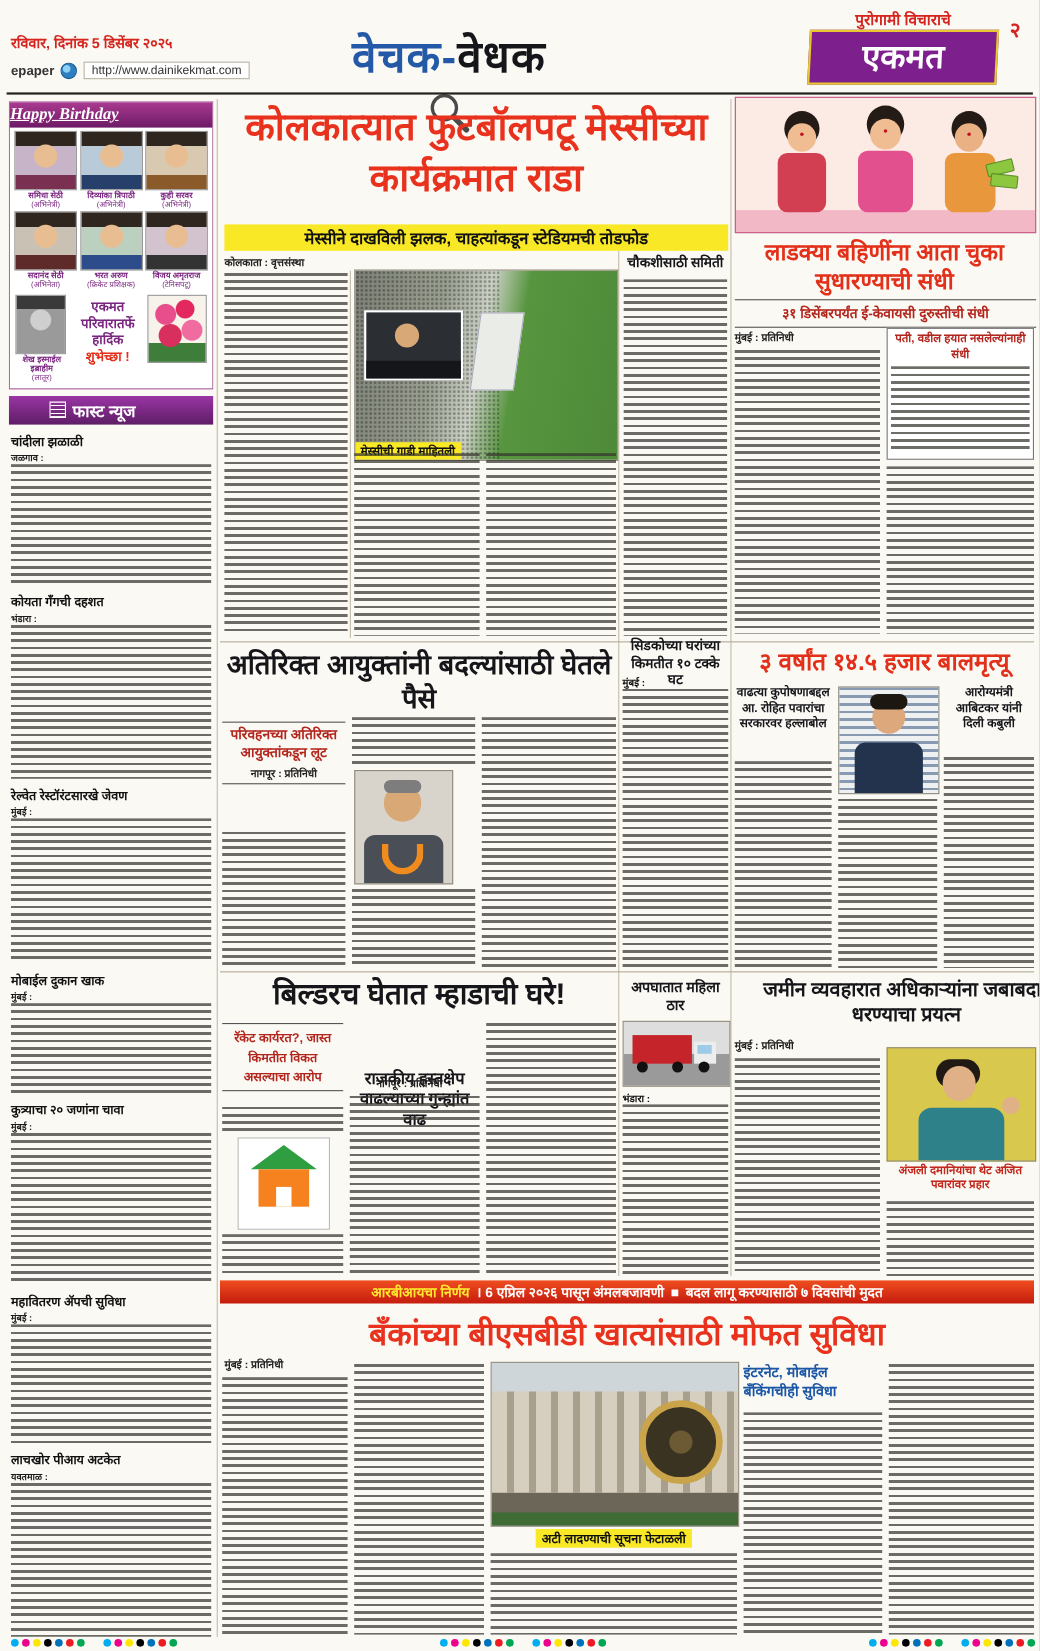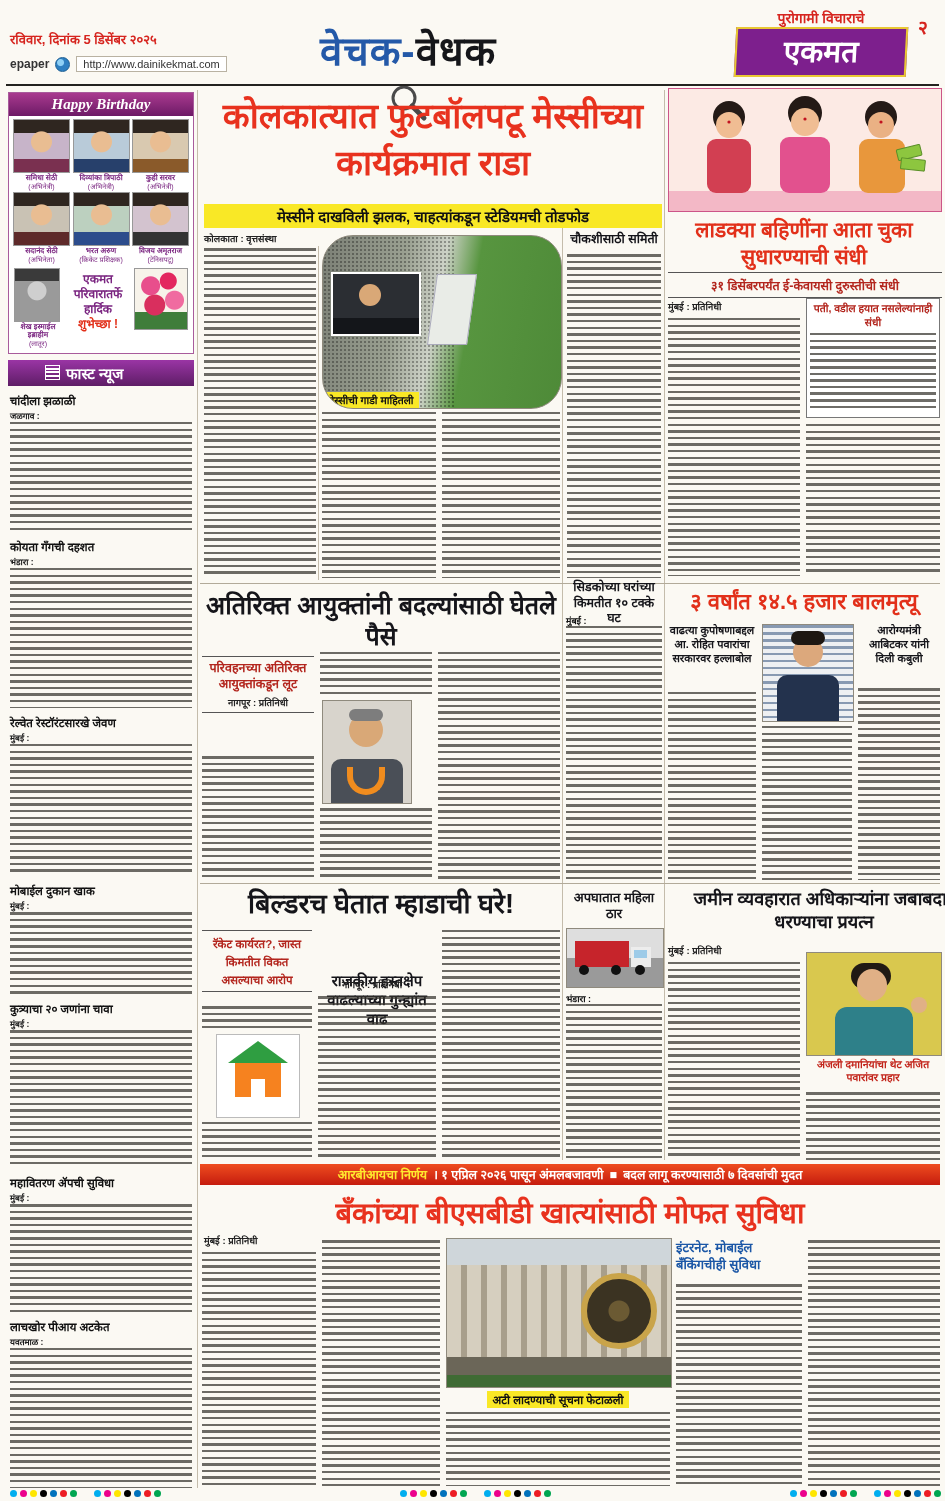--- a/index.html
+++ b/index.html
@@ -24,22 +24,22 @@
   .globe{display:inline-block;width:13px;height:13px;border-radius:50%;
          background:radial-gradient(circle at 35% 35%, #8fd0f5 0 3px, #2e7fc1 4px);border:1px solid #1b5e93;vertical-align:-2px;}
   .section-title{font-weight:bold;font-size:40px;letter-spacing:1px;}
   .st-1{color:#2459a8;} .st-2{color:#15161a;}
   .masthead-tag{font-size:14px;font-weight:bold;color:#d6251f;text-align:center;}
   .masthead{background:#7d1f8d;color:#fff;font-size:30px;font-weight:bold;text-align:center;
             border:2px solid #e9c733;padding:1px 0 4px;transform:skewX(-3deg);}
   .pagenum{color:#d6251f;font-size:19px;font-weight:bold;}
   
   .bday{border:1px solid #a85b9c;background:#fff;}
-  .bday-head{background:linear-gradient(#a93a8f,#6d1a66);color:#fff;text-align:center;
-             font-family:"Liberation Serif","DejaVu Serif",serif;font-style:italic;font-weight:bold;font-size:15px;padding:3px 12px;}
+  .bday-head{background:linear-gradient(#a93a8f,#6d1a66);color:#fff;text-align:left;
+             font-family:"Liberation Serif","DejaVu Serif",serif;font-style:italic;font-weight:bold;font-size:15px;padding:3px 0;text-decoration:underline;}
   .pgrid{display:flex;flex-wrap:wrap;justify-content:space-between;padding:3px 4px 0;}
   .cell{width:57px;margin-bottom:2px;}
   .face{width:55px;height:52px;border:1px solid #999;
         background:radial-gradient(circle at 50% 42%, #e9bd92 0 10px, rgba(0,0,0,0) 11px),
                    linear-gradient(to top, var(--cl,#555) 0 13px, rgba(0,0,0,0) 13px),
                    linear-gradient(to bottom, #2f2620 0 13px, var(--c,#b9c9d8) 13px);}
   .cell:nth-child(1) .face{--c:#c7b4c9;--cl:#7a3050;} .cell:nth-child(2) .face{--c:#b9cbd9;--cl:#27406b;}
   .cell:nth-child(3) .face{--c:#d9c9b0;--cl:#8a5a2a;} .cell:nth-child(4) .face{--c:#c9c2b4;--cl:#5e2a2a;}
   .cell:nth-child(5) .face{--c:#bcd0bf;--cl:#2c4c8c;} .cell:nth-child(6) .face{--c:#d3c3cf;--cl:#333;}
   .face-bw{width:44px;height:52px;border:1px solid #999;
@@ -209,32 +209,32 @@
   <div class="abs vline" style="left:562px;top:228px;height:932px;"></div>
   <div class="abs vline" style="left:318px;top:246px;height:334px;"></div>
   <div class="abs hline" style="left:200px;top:583px;width:740px;"></div>
   <div class="abs hline" style="left:200px;top:883px;width:740px;"></div>
 
   <div class="abs h-messi" style="left:202px;top:92px;width:462px;height:104px;">कोलकात्यात फुटबॉलपटू मेस्सीच्या कार्यक्रमात राडा</div>
   <div class="abs sub-strip" style="left:204px;top:204px;width:458px;">मेस्सीने दाखविली झलक, चाहत्यांकडून स्टेडियमची तोडफोड</div>
   <div class="abs byline" style="left:204px;top:232px;">कोलकाता : वृत्तसंस्था</div>
   <div class="abs sim" style="left:204px;top:248px;width:112px;height:330px;"></div>
 
-  <div class="photo" style="left:322px;top:235px;width:238px;height:172px;
-       background:linear-gradient(100deg,#7c8076 0%,#9aa091 32%,#ccd1c6 47%,#57953f 60%,#4e8a38 100%);border-radius:31px;">
+  <div class="photo" style="left:322px;top:245px;width:238px;height:172px;
+       background:linear-gradient(100deg,#7c8076 0%,#9aa091 32%,#ccd1c6 47%,#57953f 60%,#4e8a38 100%);">
     <div style="position:absolute;inset:0;background-image:radial-gradient(rgba(0,0,0,.3) 1px, transparent 1.4px);background-size:4px 4px;width:55%;"></div>
     <div style="position:absolute;left:46%;top:22%;width:16%;height:40%;background:#e9ece7;transform:skewX(-8deg);border:1px solid #aab;"></div>
     <div style="position:absolute;left:8px;top:36px;width:86px;height:60px;border:2px solid #fff;background:#2b2e33;">
       <div style="position:absolute;left:26px;top:10px;width:22px;height:22px;border-radius:50%;background:#d9a877;"></div>
       <div style="position:absolute;left:0;bottom:0;width:100%;height:16px;background:#14161a;"></div>
     </div>
     <div class="caption-yellow" style="position:absolute;left:0;bottom:0;font-size:10.5px;">मेस्सीची गाडी माहितली</div>
   </div>
 
-  <div class="abs h-blk-sm" style="left:567px;top:232px;width:94px;">चौकशीसाठी समिती</div>
+  <div class="abs h-blk-sm" style="left:567px;top:232px;width:94px;font-family:Liberation Serif, serif;">चौकशीसाठी समिती</div>
   <div class="abs sim" style="left:567px;top:254px;width:94px;height:324px;"></div>
   <div class="abs sim" style="left:322px;top:412px;width:114px;height:166px;"></div>
   <div class="abs sim" style="left:442px;top:412px;width:118px;height:166px;"></div>
 
   <div class="photo" style="left:668px;top:88px;width:272px;height:122px;border:1px solid #c58;">
     <svg viewBox="0 0 272 122" width="272" height="122">
       <rect width="272" height="122" fill="#fceae4"></rect>
       <rect y="102" width="272" height="20" fill="#f3b8c6"></rect>
       <circle cx="60" cy="28" r="16" fill="#241a16"></circle>
         <circle cx="60" cy="36" r="13" fill="#f0bd93"></circle>
@@ -336,21 +336,21 @@
     <div style="position:absolute;left:44px;top:10px;width:40px;height:26px;border-radius:14px;background:#211a14;"></div>
     <div style="position:absolute;left:50px;top:16px;width:30px;height:32px;border-radius:50%;background:#e0b086;"></div>
     <div style="position:absolute;left:28px;bottom:0;width:78px;height:48px;background:#2e8089;border-radius:12px 12px 0 0;"></div>
     <div style="position:absolute;left:104px;top:44px;width:16px;height:16px;border-radius:50%;background:#e0b086;"></div>
   </div>
   <div class="abs cap-red" style="left:806px;top:1058px;width:134px;">अंजली दमानियांचा थेट अजित पवारांवर प्रहार</div>
   <div class="abs sim" style="left:806px;top:1092px;width:134px;height:68px;"></div>
 
   <div class="abs strip-rbi" style="left:200px;top:1164px;width:740px;height:21px;">
     <span style="color:#ffe92e;">आरबीआयचा निर्णय</span>
-    <span>। १ एप्रिल २०२६ पासून अंमलबजावणी</span>
+    <span>। 6 एप्रिल २०२६ पासून अंमलबजावणी</span>
     <span>■</span>
     <span>बदल लागू करण्यासाठी ७ दिवसांची मुदत</span>
   </div>
 
   <div class="abs h-bsbd" style="left:200px;top:1192px;width:740px;">बँकांच्या बीएसबीडी खात्यांसाठी मोफत सुविधा</div>
   <div class="abs byline" style="left:204px;top:1234px;">मुंबई : प्रतिनिधी</div>
   <div class="abs sim" style="left:202px;top:1252px;width:114px;height:234px;"></div>
   <div class="abs sim" style="left:322px;top:1240px;width:118px;height:246px;"></div>
 
   <div class="photo" style="left:446px;top:1238px;width:224px;height:148px;background:linear-gradient(#cfd6da 0 18%, #b9b2a0 18% 20%, transparent 20%);">

